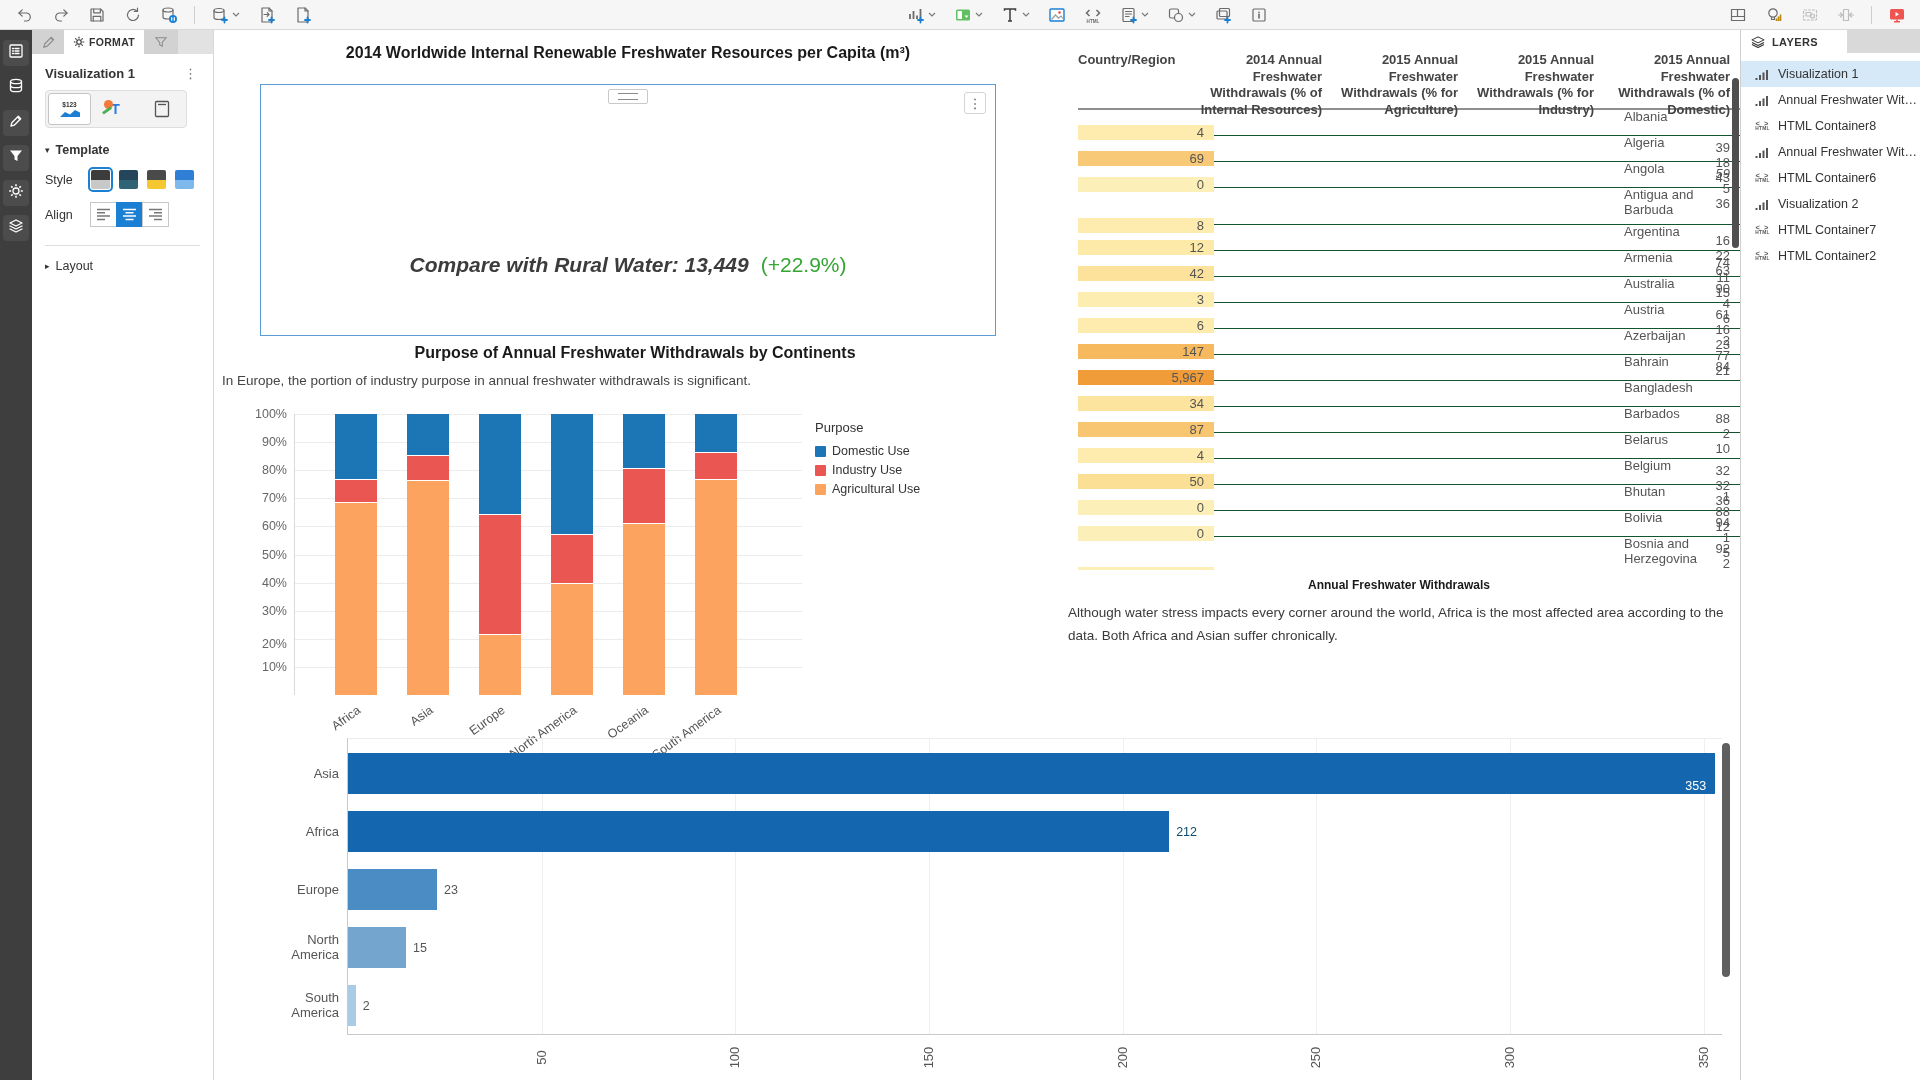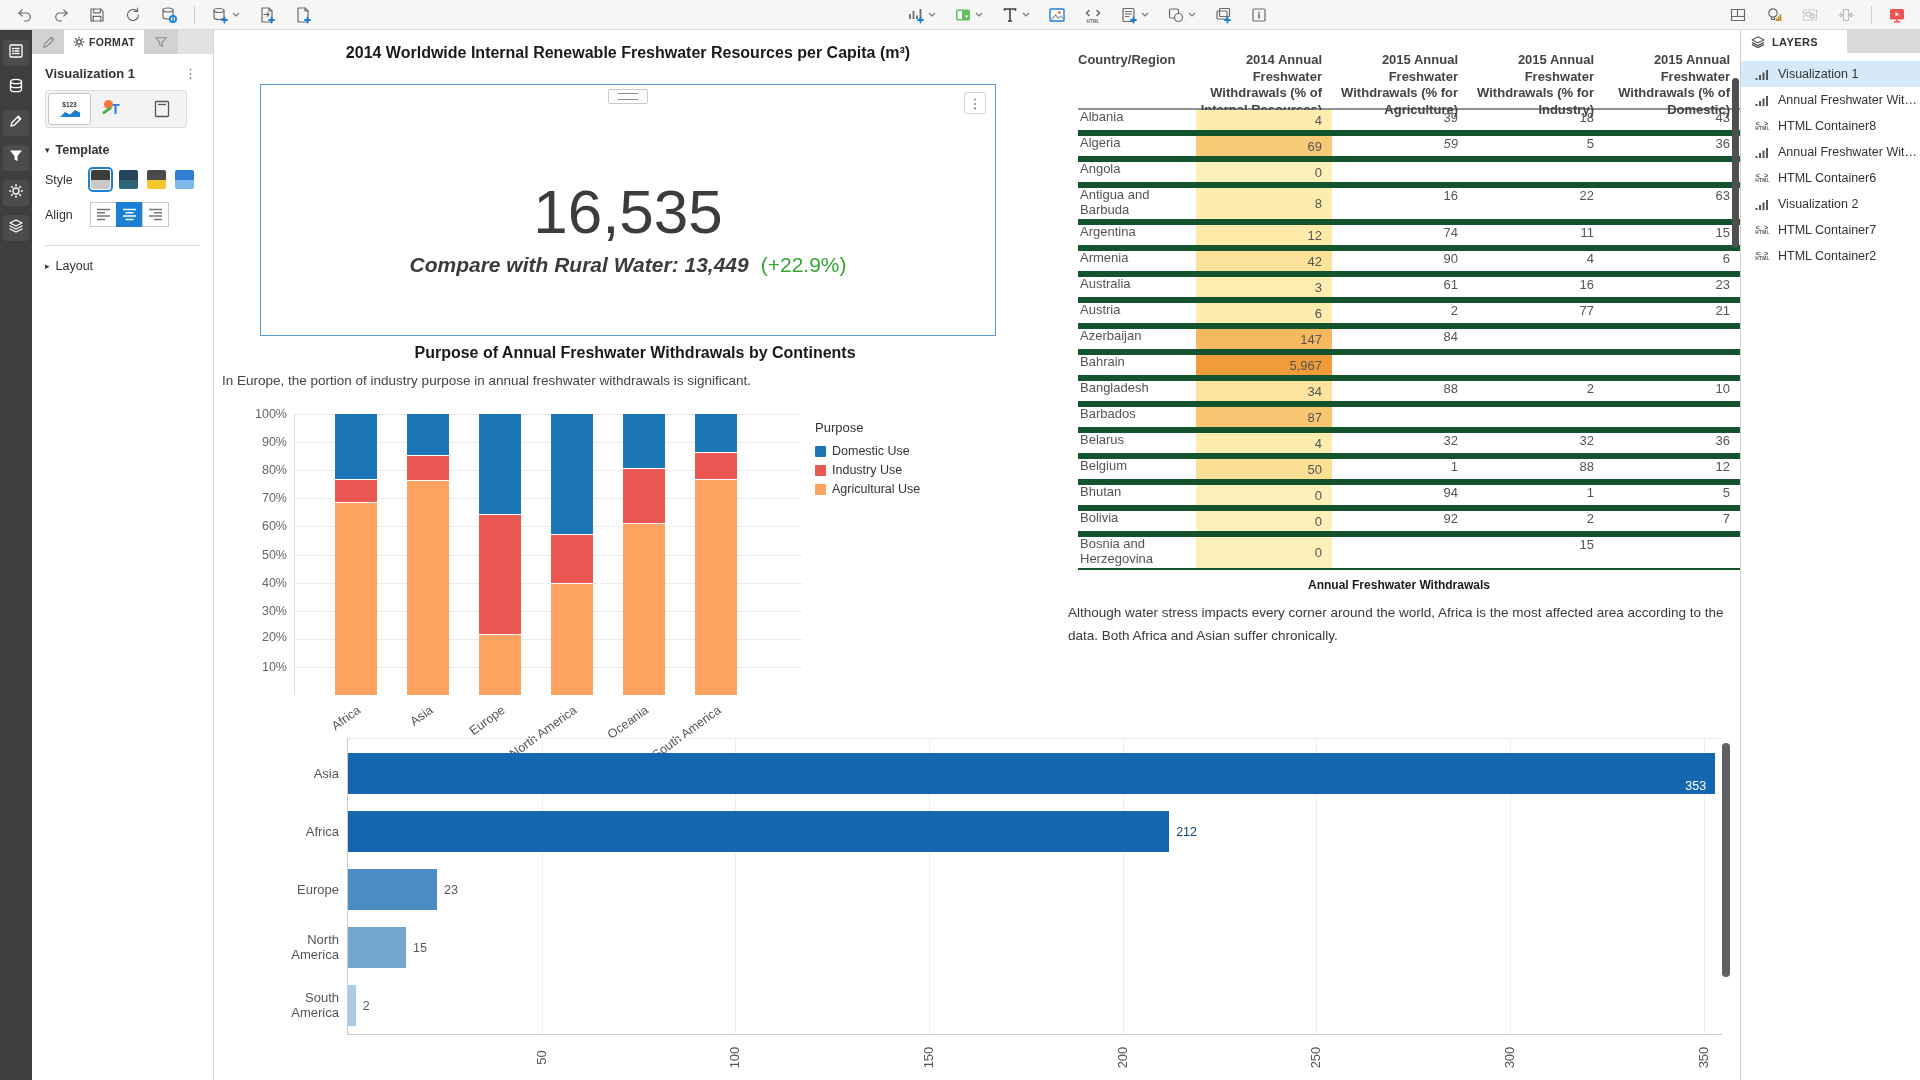--- a/index.html
+++ b/index.html
@@ -88,21 +88,21 @@
   .xlab { position:absolute; font-size:12.5px; color:#555; white-space:nowrap; transform:rotate(-36deg); transform-origin:top right; }
   .legend { position:absolute; left:593px; top:76px; }
   .legend-title { font-size:13px; color:#333; margin-bottom:9px; }
   .legend-item { display:flex; align-items:center; gap:6px; margin-bottom:5px; font-size:12.5px; color:#333; }
   .legend-sw { width:11px; height:11px; border-radius:1px; }
 
   
   .tablew { position:absolute; left:863px; top:17px; width:662px; height:523px; overflow:hidden; font-size:13px; }
   .thead { display:flex; align-items:flex-start; height:63px; border-bottom:2px solid #8f8f8f; padding-top:5px; }
   .th { line-height:1.28; color:#444; font-weight:bold; }
-  .trow { display:flex; align-items:flex-start; border-bottom:6px solid #14532d; }
+  .trow { display:flex; align-items:flex-end; border-bottom:1px solid #14532d;flex-direction:column; }
   .td { color:#555; }
   .td.num, .th.num { text-align:right; padding-right:10px; }
   .td.country { padding-left:2px; line-height:1.15; }
   .tscroll { position:absolute; right:1px; top:31px; width:7px; height:170px; background:#4f4f4f; border-radius:4px; }
 
   
   .txtw-title { position:absolute; left:853px; top:548px; width:662px; text-align:center; font-size:12px; font-weight:bold; color:#1a1a1a; }
   .txtw-body { position:absolute; left:853px; top:572px; width:668px; font-size:13.5px; line-height:1.7; color:#3a3a3a; }
 
   
@@ -507,34 +507,33 @@
 
   <div class="canvas">
 
     <div class="viz-title" style="left:45px; top:14px; width:736px;">2014 Worldwide Internal Renewable Freshwater Resources per Capita (m³)</div>
 
     <div class="kpi">
       <div class="kpi-handle">
           <i></i>
         </div>
       <div class="kpi-menu">⋮</div>
-      <div class="kpi-value">16,535</div>
       <div class="kpi-compare">
         <span class="cmp">Compare with Rural Water: 13,449</span><span class="delta" id="kpi-delta" style="color: rgb(54, 165, 53);">(+22.9%)</span>
       </div>
     </div>
 
     <div class="stack">
       <div class="stack-title">Purpose of Annual Freshwater Withdrawals by Continents</div>
       <div class="stack-sub">In Europe, the portion of industry purpose in annual freshwater withdrawals is significant.</div>
       <div class="stack-plot" id="stack-plot">
           <div class="grid-h" style="top: 252.9px;"></div>
           <div class="ytick" style="top: 252.9px;">10%</div>
           <div class="grid-h" style="top: 224.8px;"></div>
-          <div class="ytick" style="top: 223px;">20%</div>
+          <div class="ytick" style="top: 230px;">20%</div>
           <div class="grid-h" style="top: 196.7px;"></div>
           <div class="ytick" style="top: 196.7px;">30%</div>
           <div class="grid-h" style="top: 168.6px;"></div>
           <div class="ytick" style="top: 168.6px;">40%</div>
           <div class="grid-h" style="top: 140.5px;"></div>
           <div class="ytick" style="top: 140.5px;">50%</div>
           <div class="grid-h" style="top: 112.4px;"></div>
           <div class="ytick" style="top: 112.4px;">60%</div>
           <div class="grid-h" style="top: 84.3px;"></div>
           <div class="ytick" style="top: 84.3px;">70%</div>

